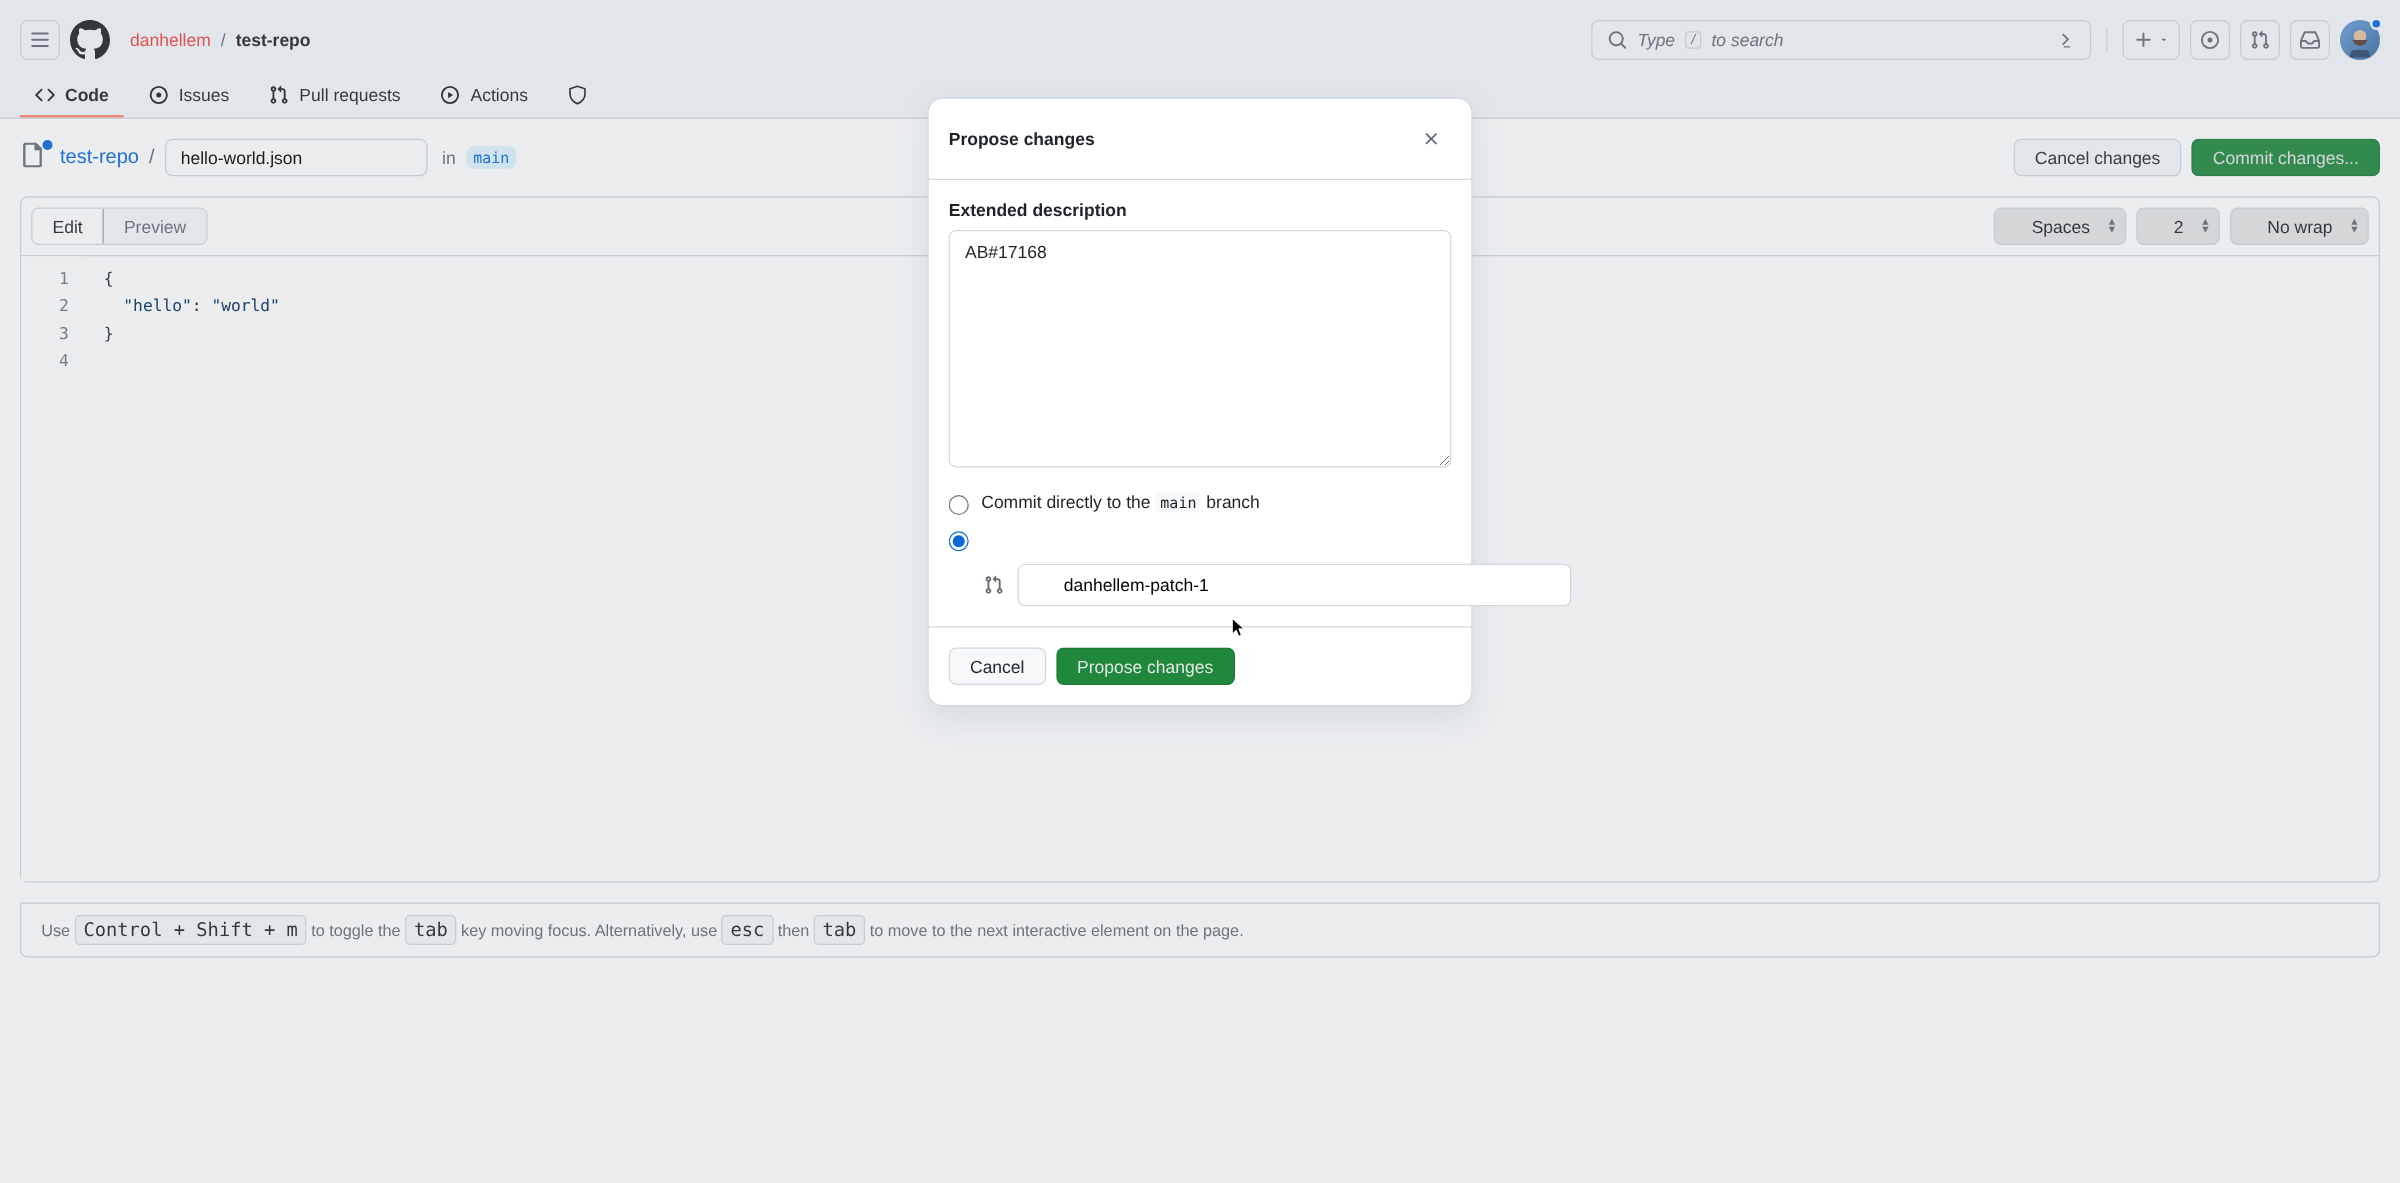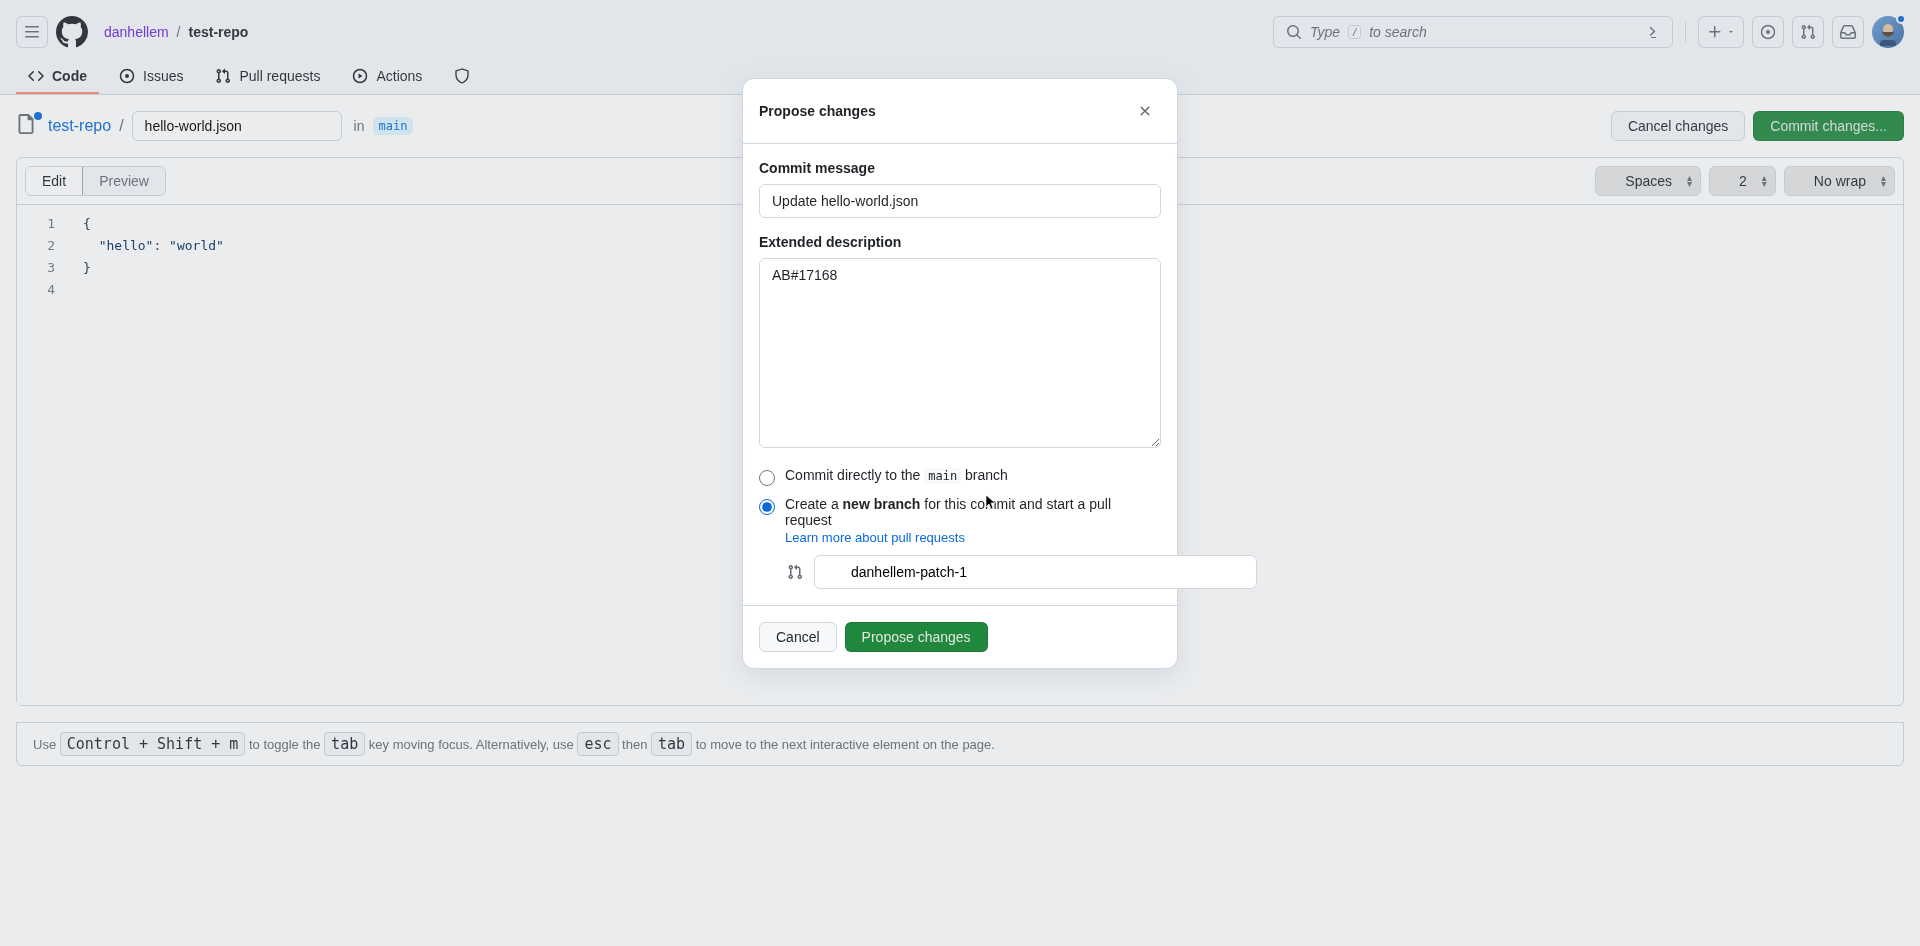--- a/index.html
+++ b/index.html
@@ -50,21 +50,21 @@
       align-items: center;
       justify-content: center;
     }
     .breadcrumb {
       display: flex;
       align-items: center;
       gap: 8px;
       font-size: 14px;
       margin-left: 8px;
     }
-    .breadcrumb .owner { color: #6d28d9; }
+    .breadcrumb .owner { color: #ef4444; }
     .breadcrumb .sep { color: #656d76; }
     .breadcrumb .repo { color: #1f2328; font-weight: 600; }
     .header-right {
       margin-left: auto;
       display: flex;
       align-items: center;
       gap: 8px;
       font-style: italic;
     }
     .search-bar {
@@ -608,39 +608,31 @@
   <div class="modal-header">
     <div class="modal-title">Propose changes</div>
     <button class="modal-close">
       <svg width="16" height="16" viewBox="0 0 16 16" fill="currentColor">
           <path d="M3.72 3.72a.75.75 0 0 1 1.06 0L8 6.94l3.22-3.22a.749.749 0 0 1 1.275.326.749.749 0 0 1-.215.734L9.06 8l3.22 3.22a.749.749 0 0 1-.326 1.275.749.749 0 0 1-.734-.215L8 9.06l-3.22 3.22a.751.751 0 0 1-1.042-.018.751.751 0 0 1-.018-1.042L6.94 8 3.72 4.78a.75.75 0 0 1 0-1.06Z"></path>
         </svg>
     </button>
   </div>
   <div class="modal-body">
     <div class="form-group">
-      <label class="form-label">Commit message</label>
-      <input class="form-input" value="Update hello-world.json" style="">
-    </div>
-    <div class="form-group">
       <label class="form-label">Extended description</label>
       <textarea class="form-textarea" style="">AB#17168</textarea>
     </div>
     <div class="radio-row">
       <input type="radio" name="commit-choice" style="">
       <div class="radio-label">
         <span>Commit directly to the </span><code>main</code><span> branch</span>
       </div>
     </div>
     <div class="radio-row">
       <input type="radio" name="commit-choice" checked="" style="">
-      <div class="radio-label">
-        <span>Create a </span><strong>new branch</strong><span> for this commit and start a pull request</span>
-        <a href="#" class="learn-link">Learn more about pull requests</a>
-      </div>
     </div>
     <div class="branch-input-wrap">
       <span class="branch-input-icon">
         <svg width="16" height="16" viewBox="0 0 16 16" fill="currentColor">
             <path d="M1.5 3.25a2.25 2.25 0 1 1 3 2.122v5.256a2.251 2.251 0 1 1-1.5 0V5.372A2.25 2.25 0 0 1 1.5 3.25Zm5.677-.177L9.573.677A.25.25 0 0 1 10 .854V2.5h1A2.5 2.5 0 0 1 13.5 5v5.628a2.251 2.251 0 1 1-1.5 0V5a1 1 0 0 0-1-1h-1v1.646a.25.25 0 0 1-.427.177L7.177 3.427a.25.25 0 0 1 0-.354ZM3.75 2.5a.75.75 0 1 0 0 1.5.75.75 0 0 0 0-1.5Zm0 9.5a.75.75 0 1 0 0 1.5.75.75 0 0 0 0-1.5Zm8.25.75a.75.75 0 1 0 1.5 0 .75.75 0 0 0-1.5 0Z"></path>
           </svg>
       </span>
       <input class="branch-input" value="danhellem-patch-1" style="">
     </div>
   </div>

